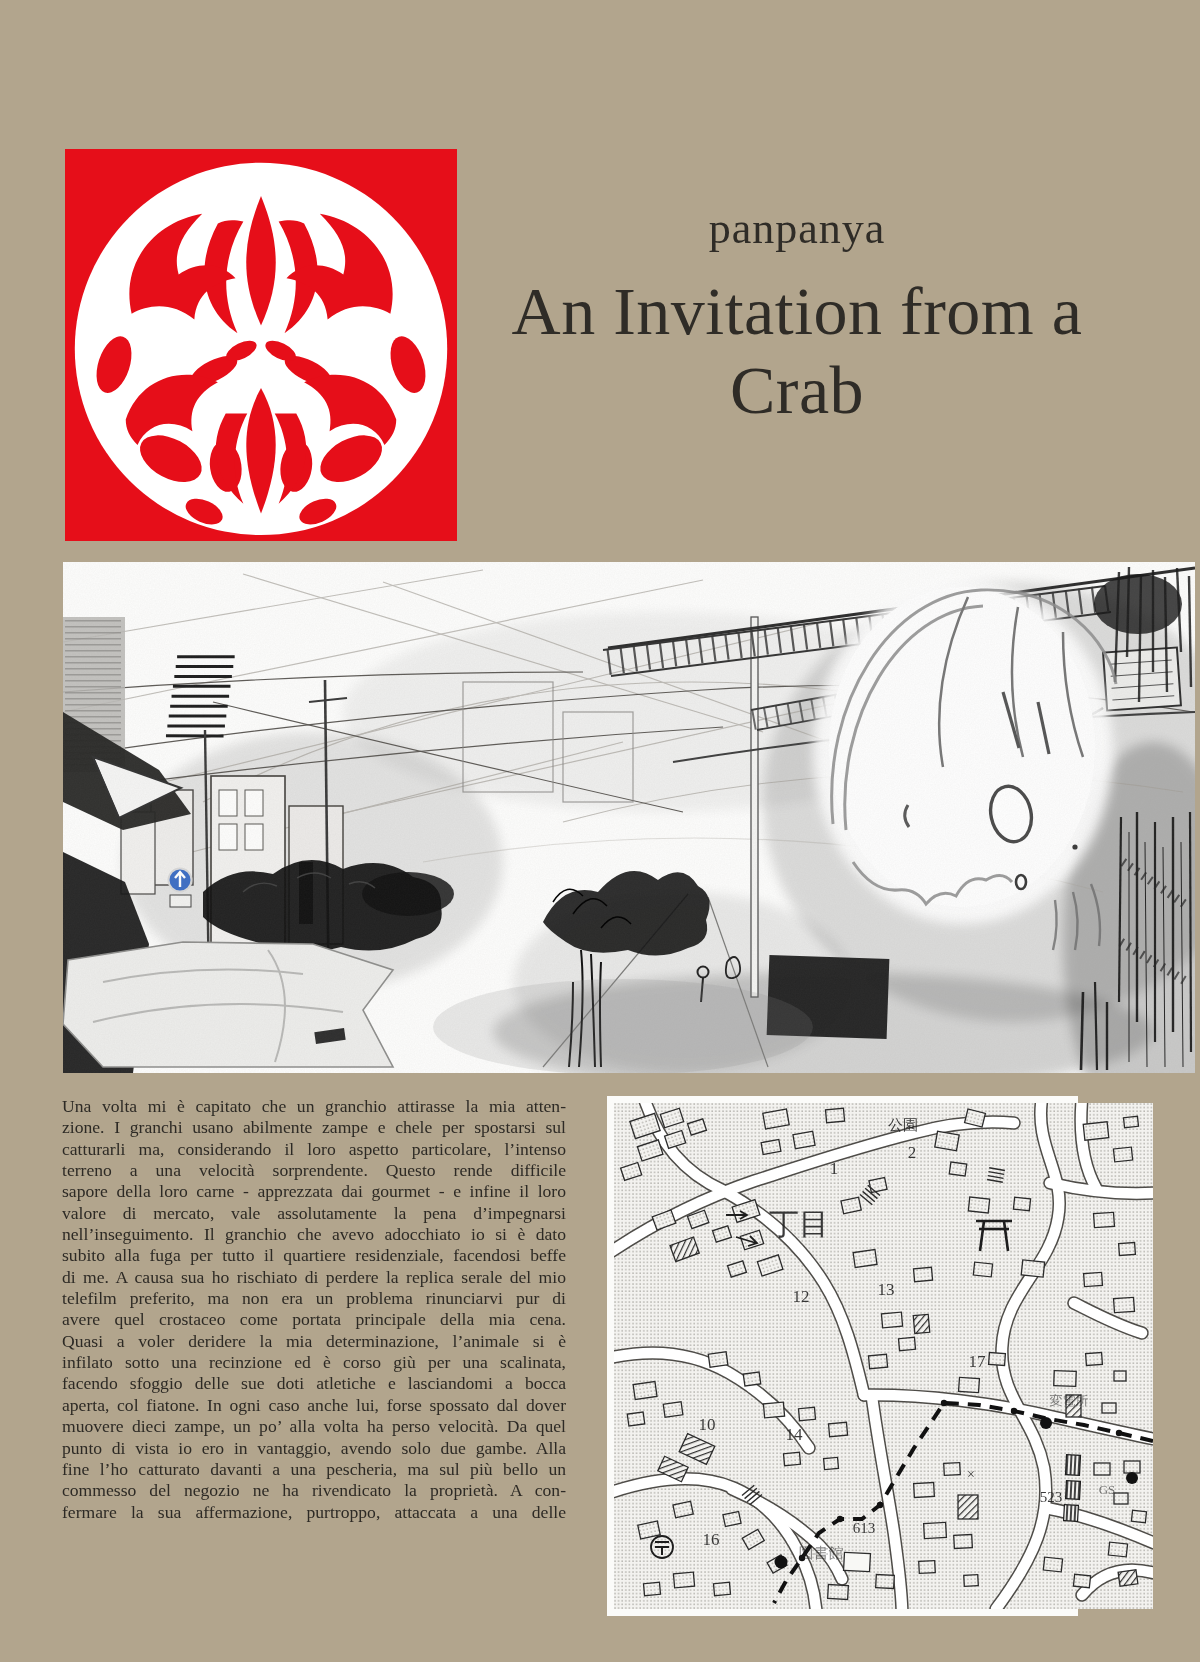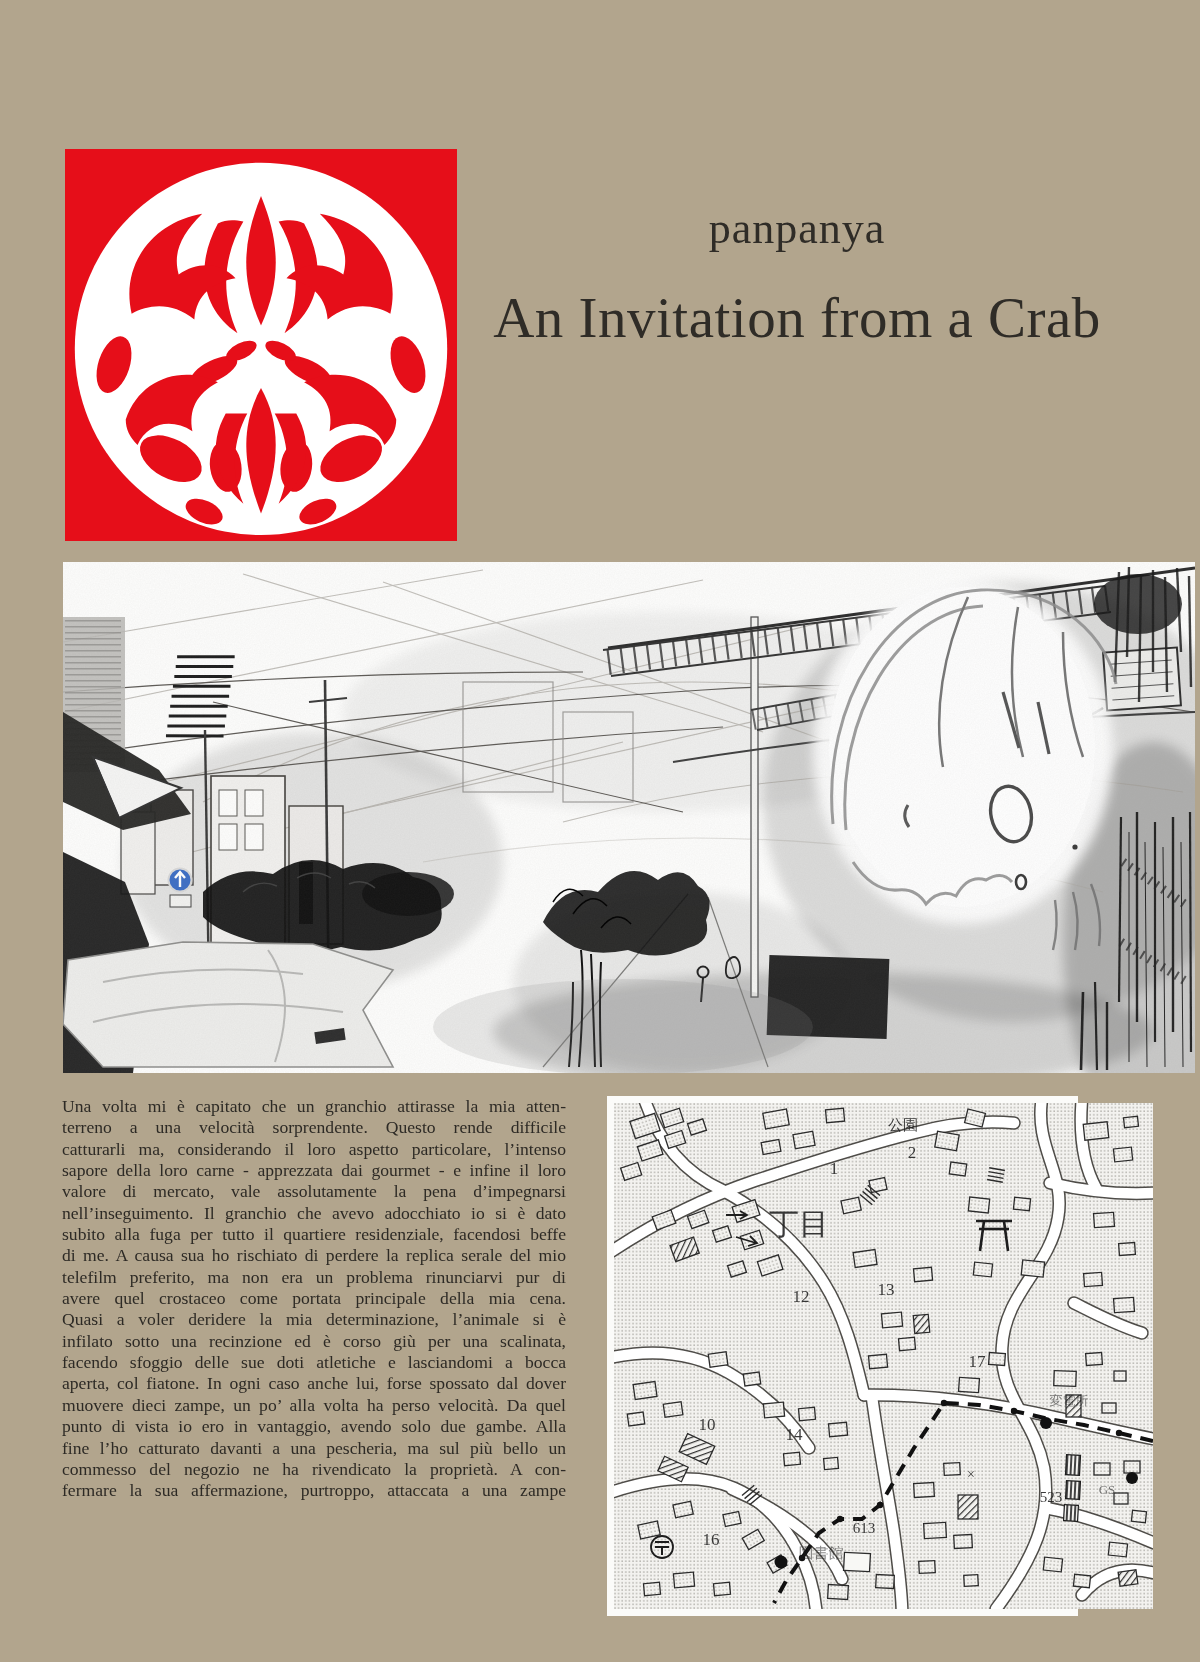--- a/index.html
+++ b/index.html
@@ -9,21 +9,21 @@
     font-family:"Liberation Serif", serif;
     overflow:hidden;
   }
 
   
   .titleblock{
     position:absolute;left:457px;top:205px;width:680px;text-align:center;
     color:#2f2c27;
   }
   .author{font-size:44px;line-height:1.1;letter-spacing:1px;}
-  .booktitle{font-size:57px;line-height:1.15;margin-top:32px;letter-spacing:0.5px;}
+  .booktitle{font-size:68px;line-height:1.15;margin-top:19px;letter-spacing:0.5px;}
 
   
   .logo{position:absolute;left:65px;top:149px;width:392px;height:392px;}
 
   
   .illus{position:absolute;left:63px;top:562px;width:1132px;height:511px;background:#fdfdfc;}
 
   
   .story{
     position:absolute;left:62px;top:1096px;width:504px;
@@ -302,38 +302,39 @@
     <rect x="252" y="468" width="30" height="12" fill="#2e2e2e" transform="rotate(-8 267 474)"></rect>
     <ellipse cx="560" cy="465" rx="190" ry="48" fill="#8a8a8a" opacity="0.18"></ellipse>
   </g>
 
   <rect width="1132" height="511" filter="url(#grain)" opacity="0.16"></rect>
 </svg>
 </div>
 
 <div class="story">
   <div class="ln">Una volta mi è capitato che un granchio attirasse la mia atten-</div>
+  <div class="ln">zione. I granchi usano abilmente zampe e chele per spostarsi sul</div>
+  <div class="ln">catturarli ma, considerando il loro aspetto particolare, l’intenso</div>
   <div class="ln">terreno a una velocità sorprendente. Questo rende difficile</div>
-  <div class="ln">catturarli ma, considerando il loro aspetto particolare, l’intenso</div>
   <div class="ln">sapore della loro carne - apprezzata dai gourmet - e infine il loro</div>
   <div class="ln">valore di mercato, vale assolutamente la pena d’impegnarsi</div>
   <div class="ln">nell’inseguimento. Il granchio che avevo adocchiato io si è dato</div>
   <div class="ln">subito alla fuga per tutto il quartiere residenziale, facendosi beffe</div>
   <div class="ln">di me. A causa sua ho rischiato di perdere la replica serale del mio</div>
   <div class="ln">telefilm preferito, ma non era un problema rinunciarvi pur di</div>
   <div class="ln">avere quel crostaceo come portata principale della mia cena.</div>
   <div class="ln">Quasi a voler deridere la mia determinazione, l’animale si è</div>
   <div class="ln">infilato sotto una recinzione ed è corso giù per una scalinata,</div>
   <div class="ln">facendo sfoggio delle sue doti atletiche e lasciandomi a bocca</div>
   <div class="ln">aperta, col fiatone. In ogni caso anche lui, forse spossato dal dover</div>
   <div class="ln">muovere dieci zampe, un po’ alla volta ha perso velocità. Da quel</div>
   <div class="ln">punto di vista io ero in vantaggio, avendo solo due gambe. Alla</div>
   <div class="ln">fine l’ho catturato davanti a una pescheria, ma sul più bello un</div>
   <div class="ln">commesso del negozio ne ha rivendicato la proprietà. A con-</div>
-  <div class="ln">fermare la sua affermazione, purtroppo, attaccata a una zampe</div>
+  <div class="ln">fermare la sua affermazione, purtroppo, attaccata a una delle</div>
 </div>
 
 <div class="map">
 <div class="mapinner">
 <svg width="539" height="506" viewBox="0 0 539 506">
   <defs>
     <pattern id="dots" width="3.6" height="3.6" patternUnits="userSpaceOnUse">
       <rect width="3.6" height="3.6" fill="#f3f2ef"></rect>
       <circle cx="1" cy="1" r="0.8" fill="#a9a7a1"></circle>
     </pattern>

